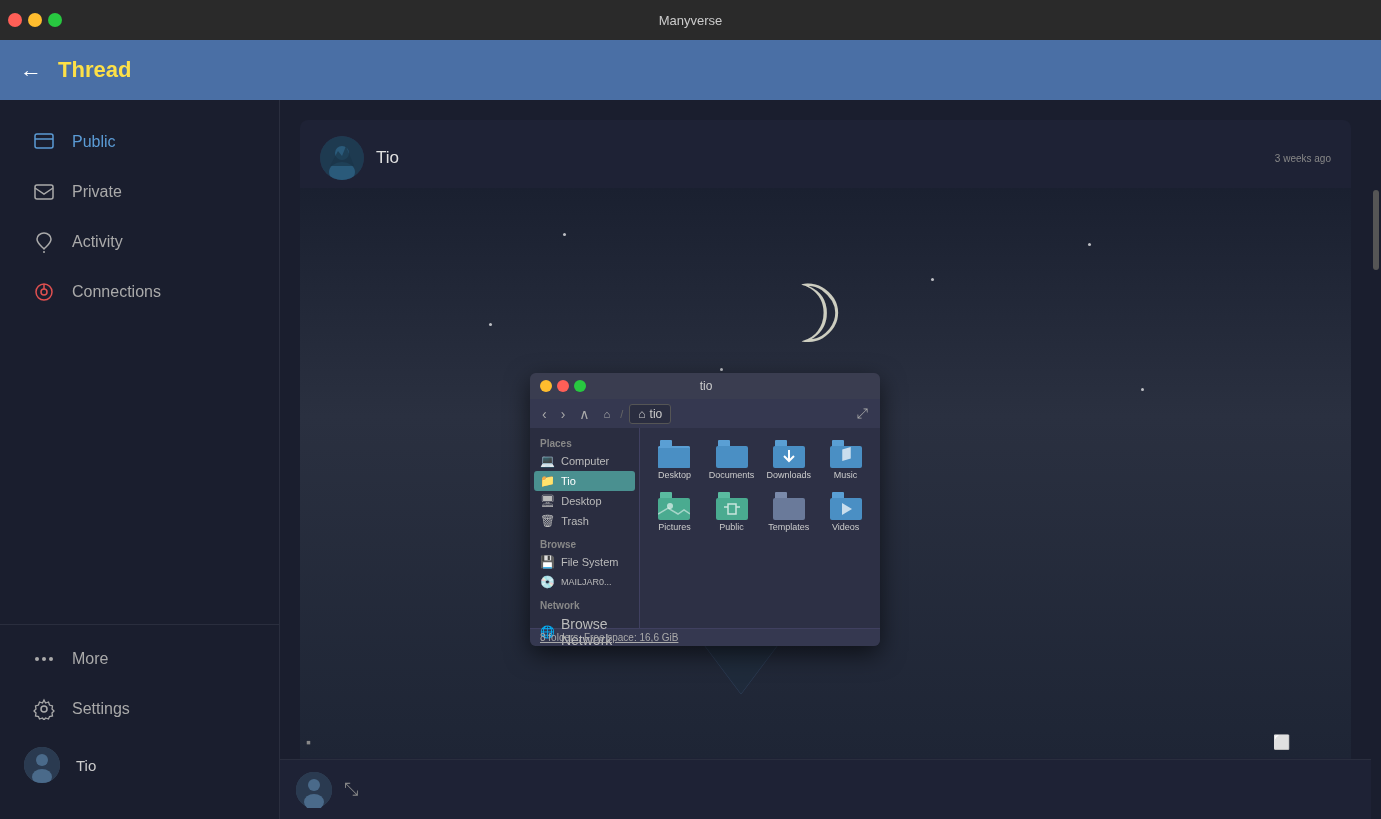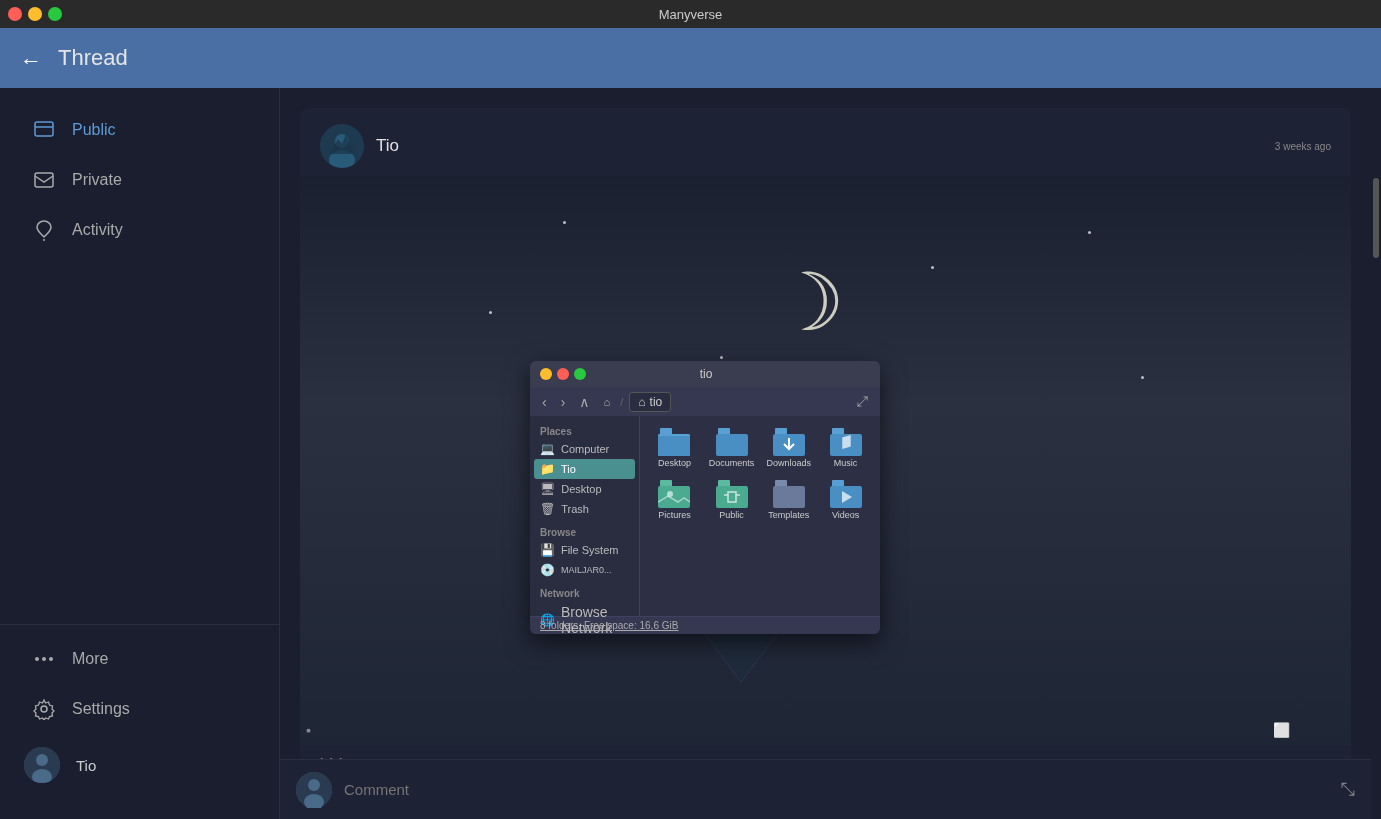--- a/index.html
+++ b/index.html
@@ -8,21 +8,21 @@
       height: 819px;
       background: #1a1e2e;
       font-family: 'Segoe UI', Arial, sans-serif;
       overflow: hidden;
       display: flex;
       flex-direction: column;
     }
 
     
     .title-bar {
-      height: 28px;
+      height: 40px;
       background: #2a2a2a;
       display: flex;
       align-items: center;
       justify-content: center;
       position: relative;
       flex-shrink: 0;
     }
     .title-bar-buttons {
       position: absolute;
       left: 8px;
@@ -57,23 +57,23 @@
     }
     .back-btn {
       color: white;
       font-size: 22px;
       background: none;
       border: none;
       cursor: pointer;
       line-height: 1;
     }
     .header-title {
-      color: #e5e5e5;
+      color: #fde047;
       font-size: 22px;
-      font-weight: 400;
+      font-weight: 700;
     }
 
     
     .main-layout {
       display: flex;
       flex: 1;
       overflow: hidden;
       justify-content: space-between;
     }
 
@@ -460,20 +460,30 @@
       <div class="sidebar-item">
         <span class="icon">
           <svg width="22" height="22" viewBox="0 0 22 22" fill="none">
             <path d="M11 2 C7 2 4 5 4 8 C4 12 7 14 11 18 C15 14 18 12 18 8 C18 5 15 2 11 2Z" stroke="#aaa" stroke-width="1.5" fill="none"></path>
             <circle cx="11" cy="21" r="1" fill="#aaa"></circle>
           </svg>
         </span>
         <span>Activity</span>
       </div>
 
+      <div class="sidebar-item">
+        <span class="icon connections-icon">
+          <svg width="22" height="22" viewBox="0 0 22 22" fill="none">
+            <circle cx="11" cy="11" r="8" stroke="#e05050" stroke-width="1.5" fill="none"></circle>
+            <circle cx="11" cy="11" r="3" stroke="#e05050" stroke-width="1.5" fill="none"></circle>
+            <line x1="11" y1="3" x2="11" y2="8" stroke="#e05050" stroke-width="1.5"></line>
+          </svg>
+        </span>
+        <span>Connections</span>
+      </div>
     </div>
 
     <div class="sidebar-bottom">
       <div class="sidebar-item">
         <span class="icon">
           <svg width="22" height="22" viewBox="0 0 22 22" fill="none">
             <circle cx="4" cy="11" r="2" fill="#aaa"></circle>
             <circle cx="11" cy="11" r="2" fill="#aaa"></circle>
             <circle cx="18" cy="11" r="2" fill="#aaa"></circle>
           </svg>
@@ -709,21 +719,20 @@
     </div>
 
     <div class="comment-area">
       <div class="comment-avatar">
         <svg width="36" height="36" viewBox="0 0 36 36">
           <rect width="36" height="36" rx="18" fill="#2a3a50"></rect>
           <ellipse cx="18" cy="13" rx="6" ry="6" fill="#4a6a8a"></ellipse>
           <ellipse cx="18" cy="30" rx="10" ry="8" fill="#4a6a8a"></ellipse>
         </svg>
       </div>
-      <input class="comment-input" type="text" placeholder="Comment" style="">
       <button class="expand-btn">⤡</button>
     </div>
   </div>
 
   <div class="scrollbar">
     <div class="scrollbar-thumb"></div>
   </div>
 
 </div>
 

